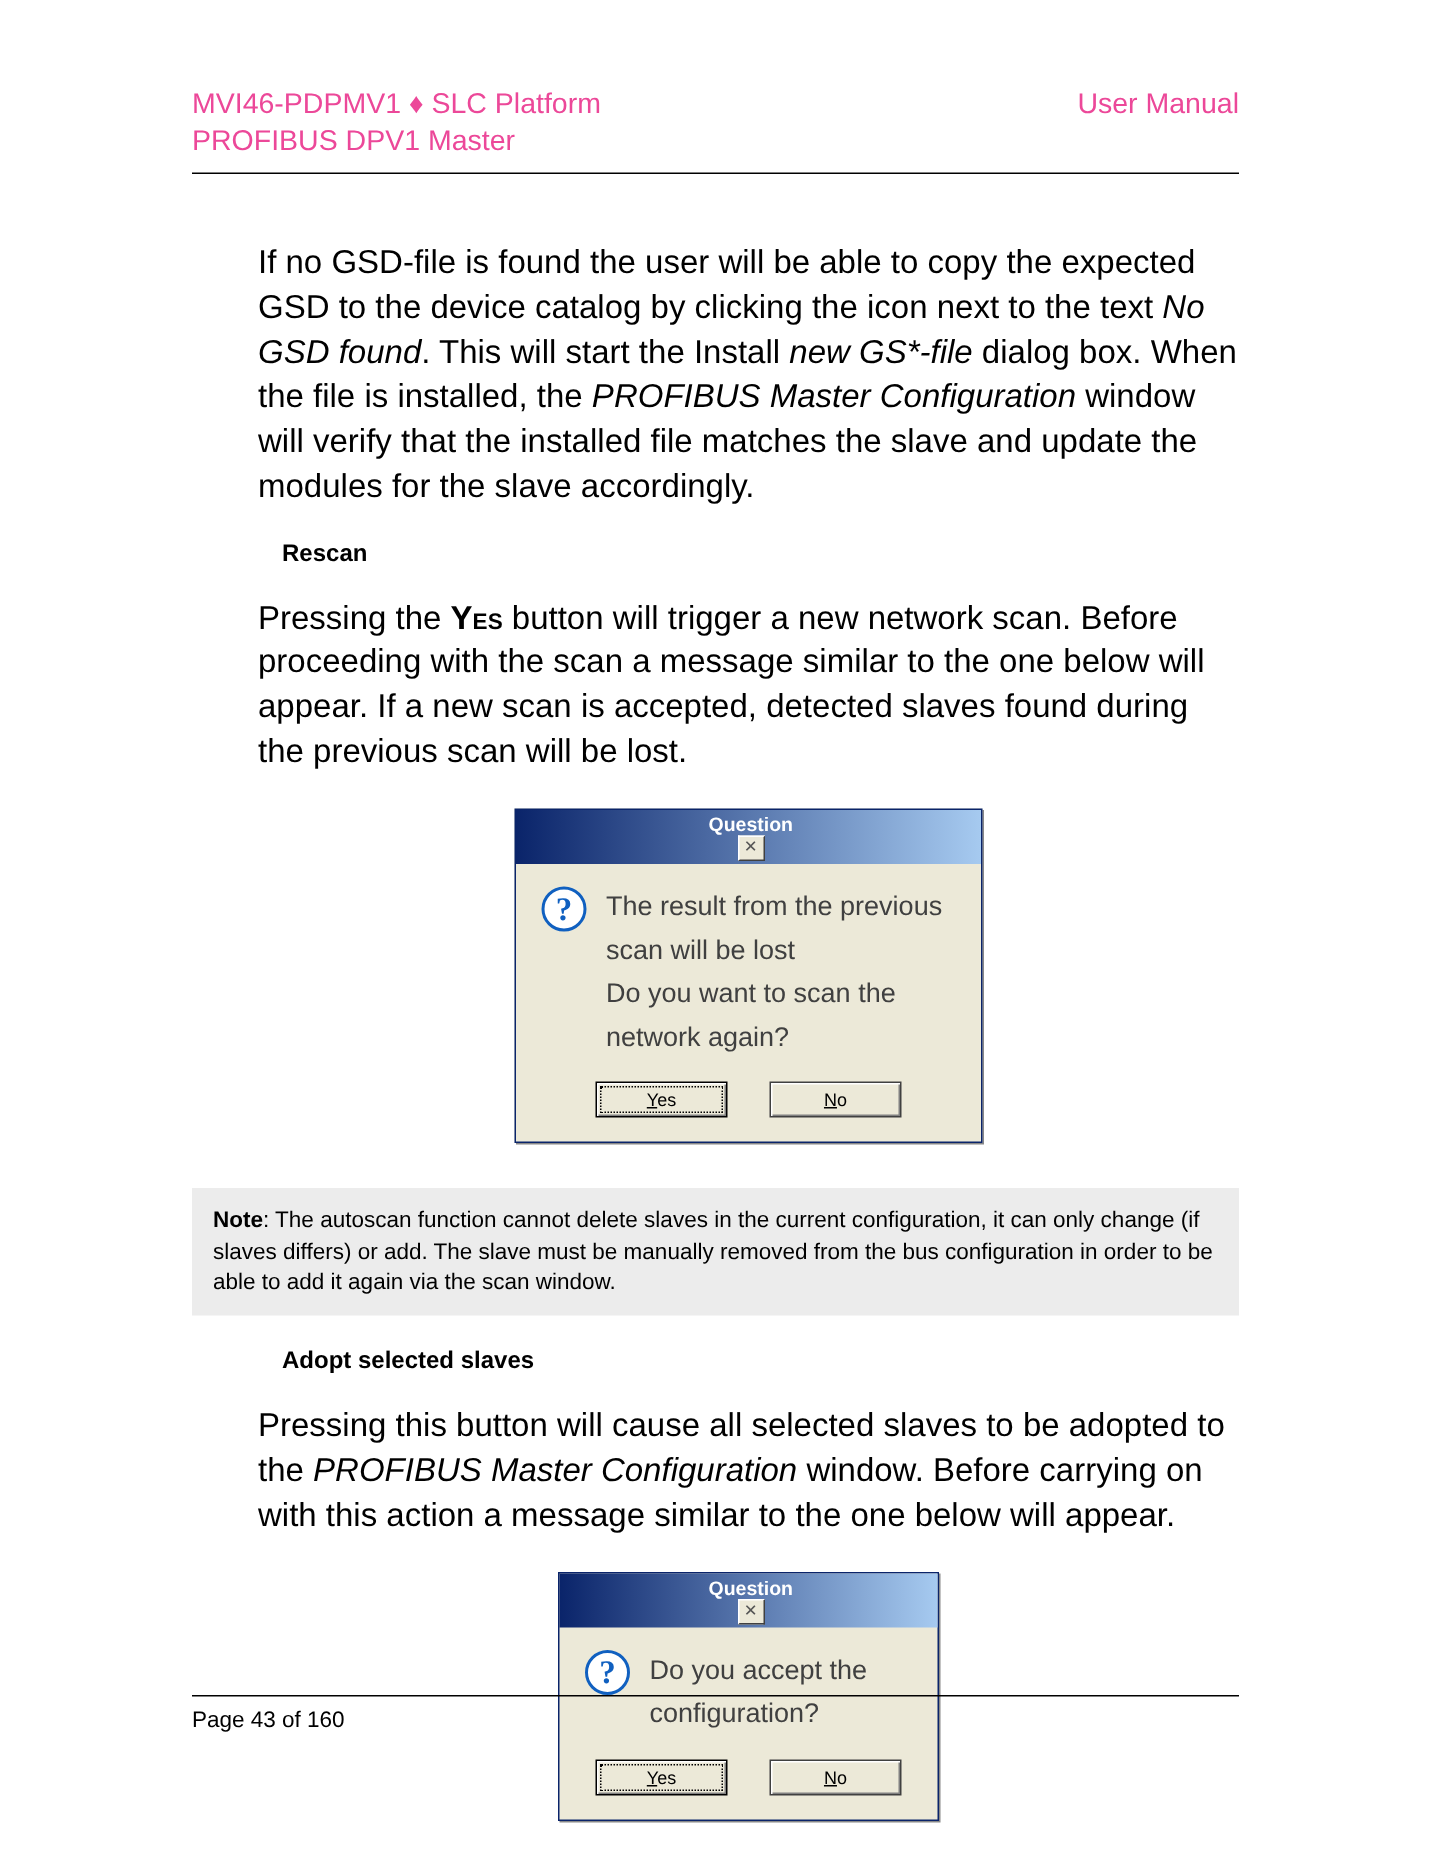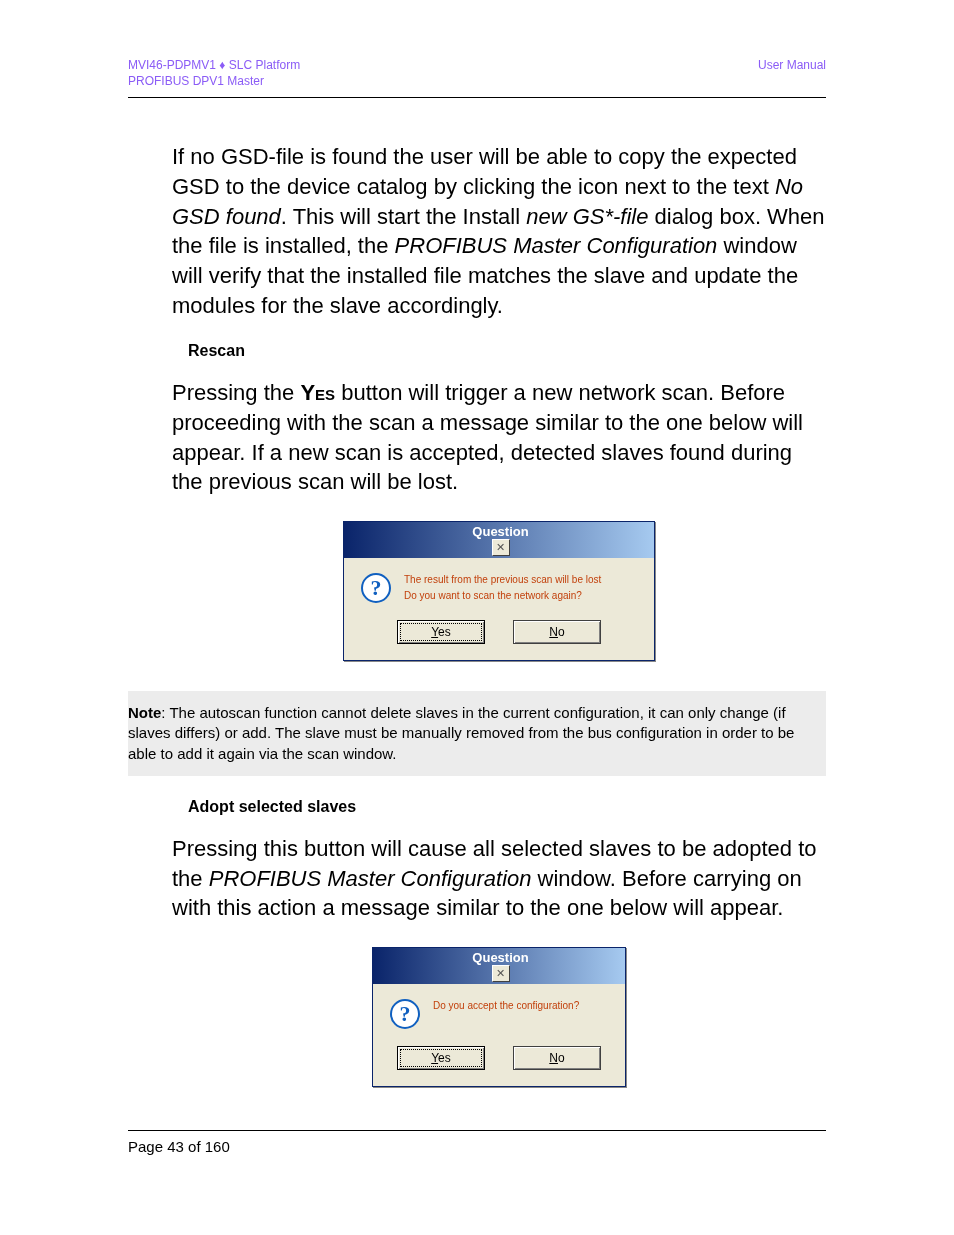--- a/index.html
+++ b/index.html
@@ -12,23 +12,23 @@
   .page {
     width: 954px;
     height: 1235px;
     position: relative;
     box-sizing: border-box;
     padding: 58px 128px 0 128px;
   }
   .hdr {
     display: flex;
     justify-content: space-between;
-    font-size: 12px;
+    font-size: 19px;
     line-height: 1.3;
-    color: #8b5cf6;
+    color: #ec4899;
   }
   .hdr-rule {
     border: none;
     border-top: 1.5px solid #000;
     margin: 8px 0 0 0;
   }
   .body-col {
     padding: 44px 0 0 44px;
   }
   .para {
@@ -39,21 +39,21 @@
   }
   .h2 {
     font-size: 16px;
     font-weight: bold;
     margin: 22px 0 18px 16px;
   }
   .italic { font-style: italic; }
   .smallcaps { font-variant: small-caps; font-weight: bold; }
   .note-box {
     background: #ececec;
-    padding: 12px 0;
+    padding: 12px 14px;
     font-size: 15px;
     line-height: 1.35;
     margin: 0 0 18px -44px;
   }
   .dialog-wrap {
     display: flex;
     justify-content: center;
     margin: 24px 0 30px 0;
   }
   .dialog {
@@ -89,23 +89,23 @@
   }
   .dlg-body {
     display: flex;
     padding: 14px 16px 10px 16px;
     align-items: flex-start;
   }
   .dlg-icon {
     margin-right: 12px;
   }
   .dlg-msg {
-    font-size: 10px;
+    font-size: 18px;
     line-height: 1.6;
-    color: #c2410c;
+    color: #404040;
     white-space: pre-line;
   }
   .dlg-btns {
     display: flex;
     justify-content: center;
     gap: 28px;
     padding: 6px 0 16px 0;
   }
   .win-btn {
     width: 86px;

